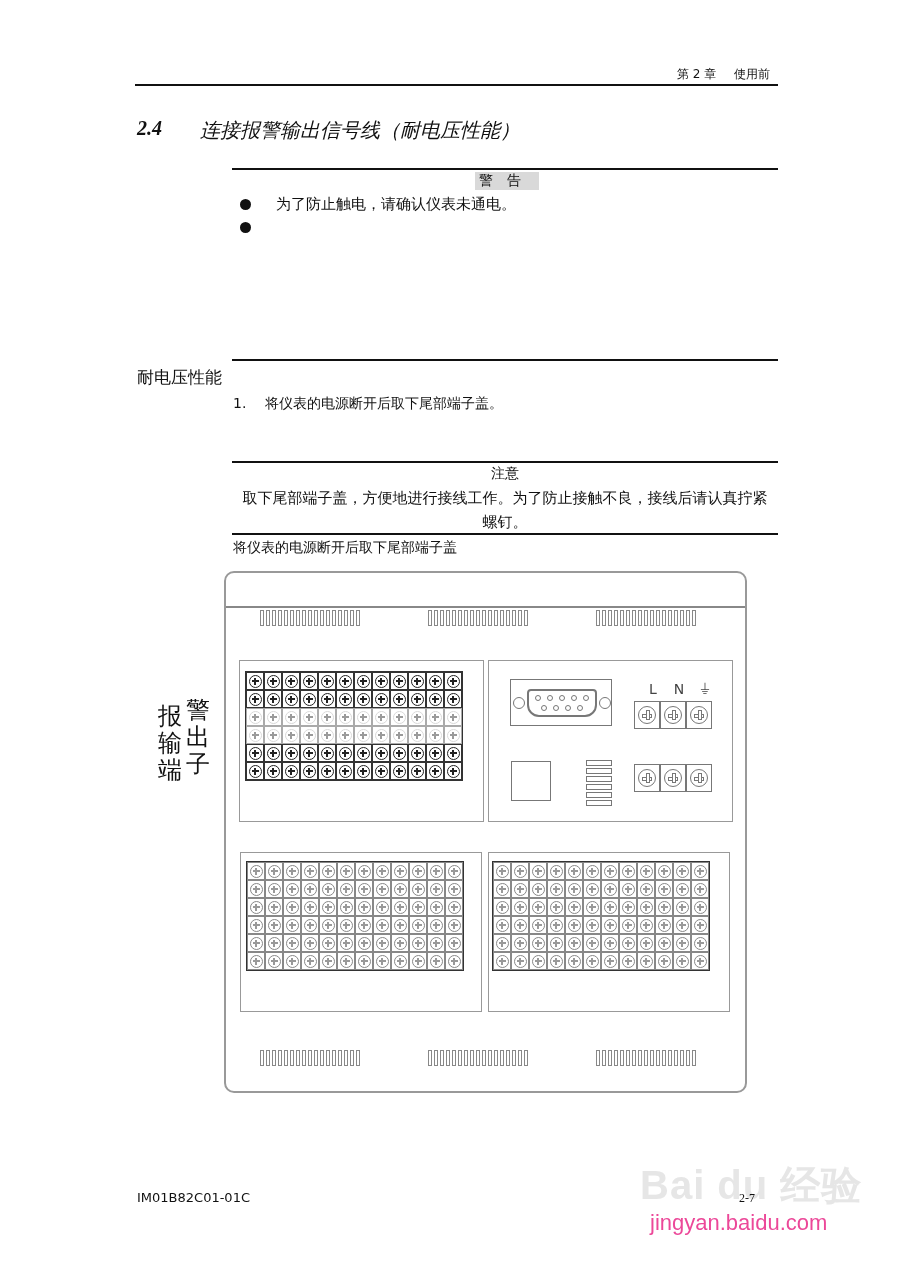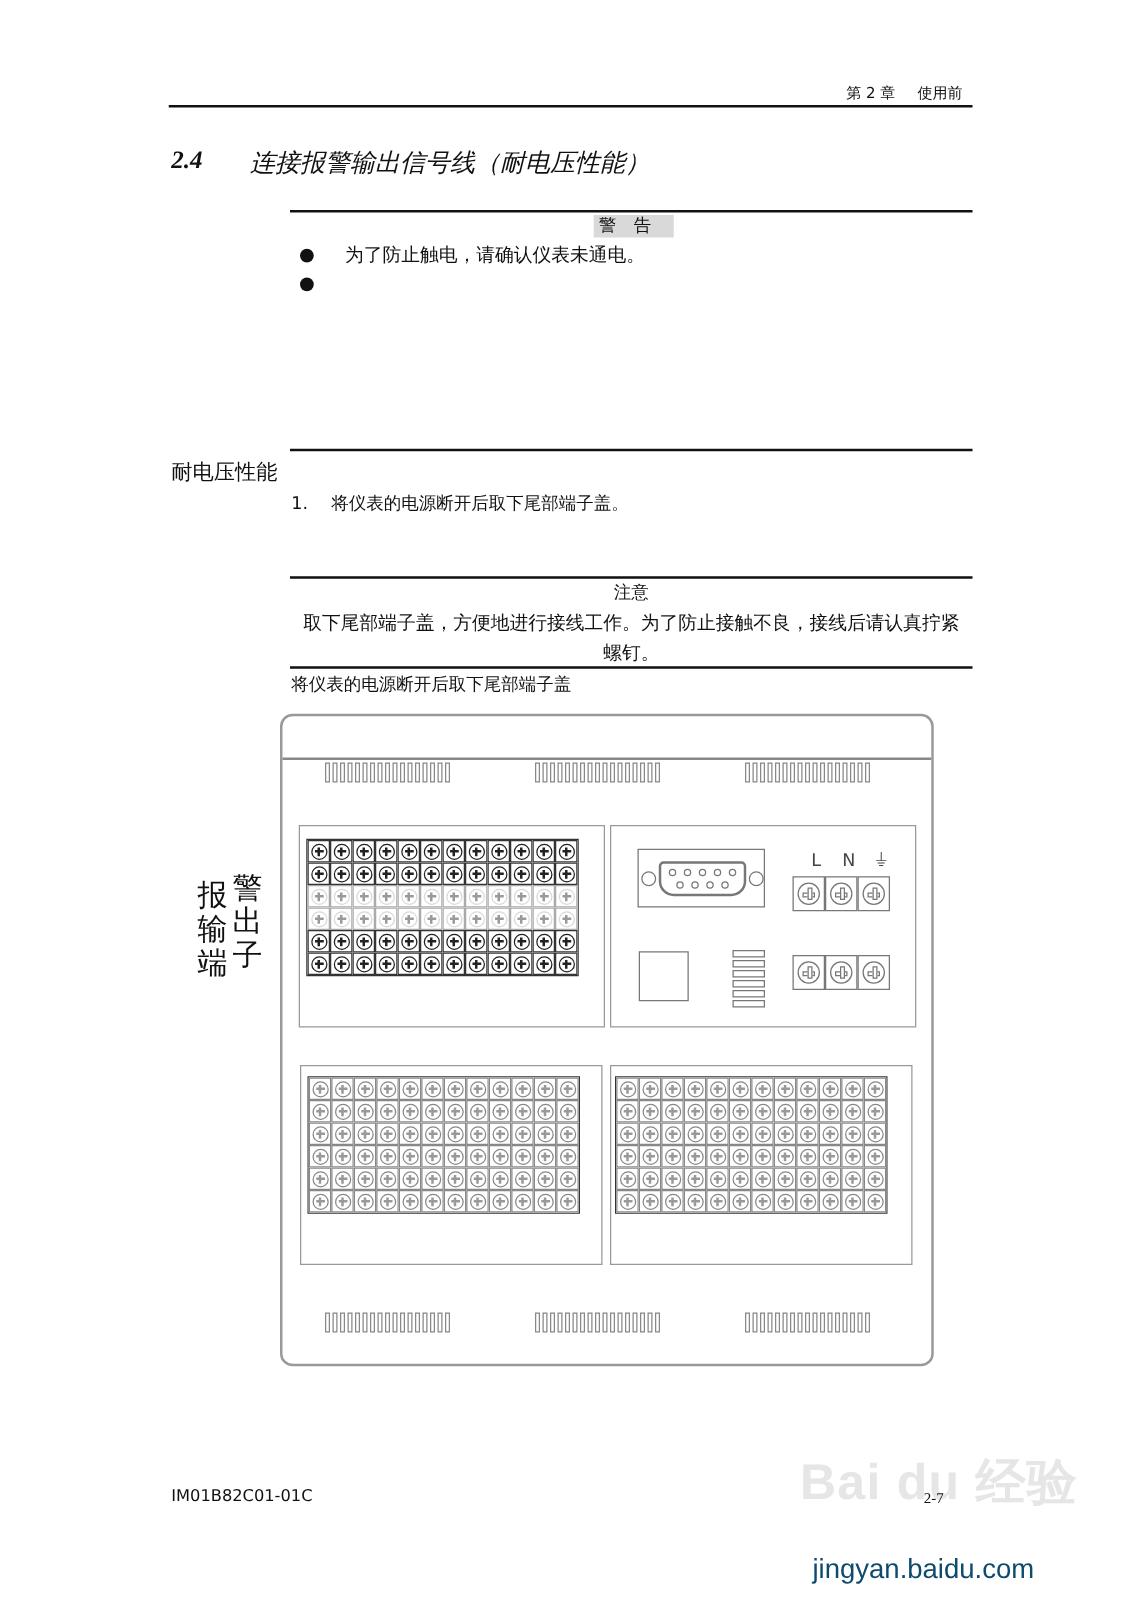--- a/index.html
+++ b/index.html
@@ -48,21 +48,21 @@
   .pw .s::before{left:3px;right:3px;top:7px;height:2px;}
   .pw .s::after{top:3px;bottom:3px;left:7px;width:2px;}
   .lnlbl{left:640px;top:681px;font-size:14px;color:#444;}
   .lnlbl span{display:inline-block;width:26px;text-align:center;}
   .rj{left:511px;top:761px;width:40px;height:40px;border:1px solid #777;box-sizing:border-box;}
   .fan{left:586px;top:760px;width:26px;height:40px;}
   .fan i{display:block;height:4px;border:1px solid #777;margin-bottom:2px;background:#fff;}
   .footer-left{left:137px;top:1190px;font-size:13px;}
   .footer-right{left:739px;top:1191px;font-size:12px;font-family:"Liberation Serif",serif;}
   .wm{left:640px;top:1158px;color:#e6e6e6;font-size:40px;font-weight:bold;font-family:"Liberation Sans",sans-serif;letter-spacing:1px;}
-  .wm2{left:650px;top:1210px;color:#0c4a6e;font-size:22px;font-family:"Liberation Sans",sans-serif;margin-top:32px;}
+  .wm2{left:650px;top:1210px;color:#ec4899;font-size:22px;font-family:"Liberation Sans",sans-serif;}
 </style>
 </head>
 <body>
 
 <div class="abs hdr-right">
   <span>第 2 章</span>
   <span>使用前</span>
 </div>
 <div class="abs hdr-rule"></div>
 

